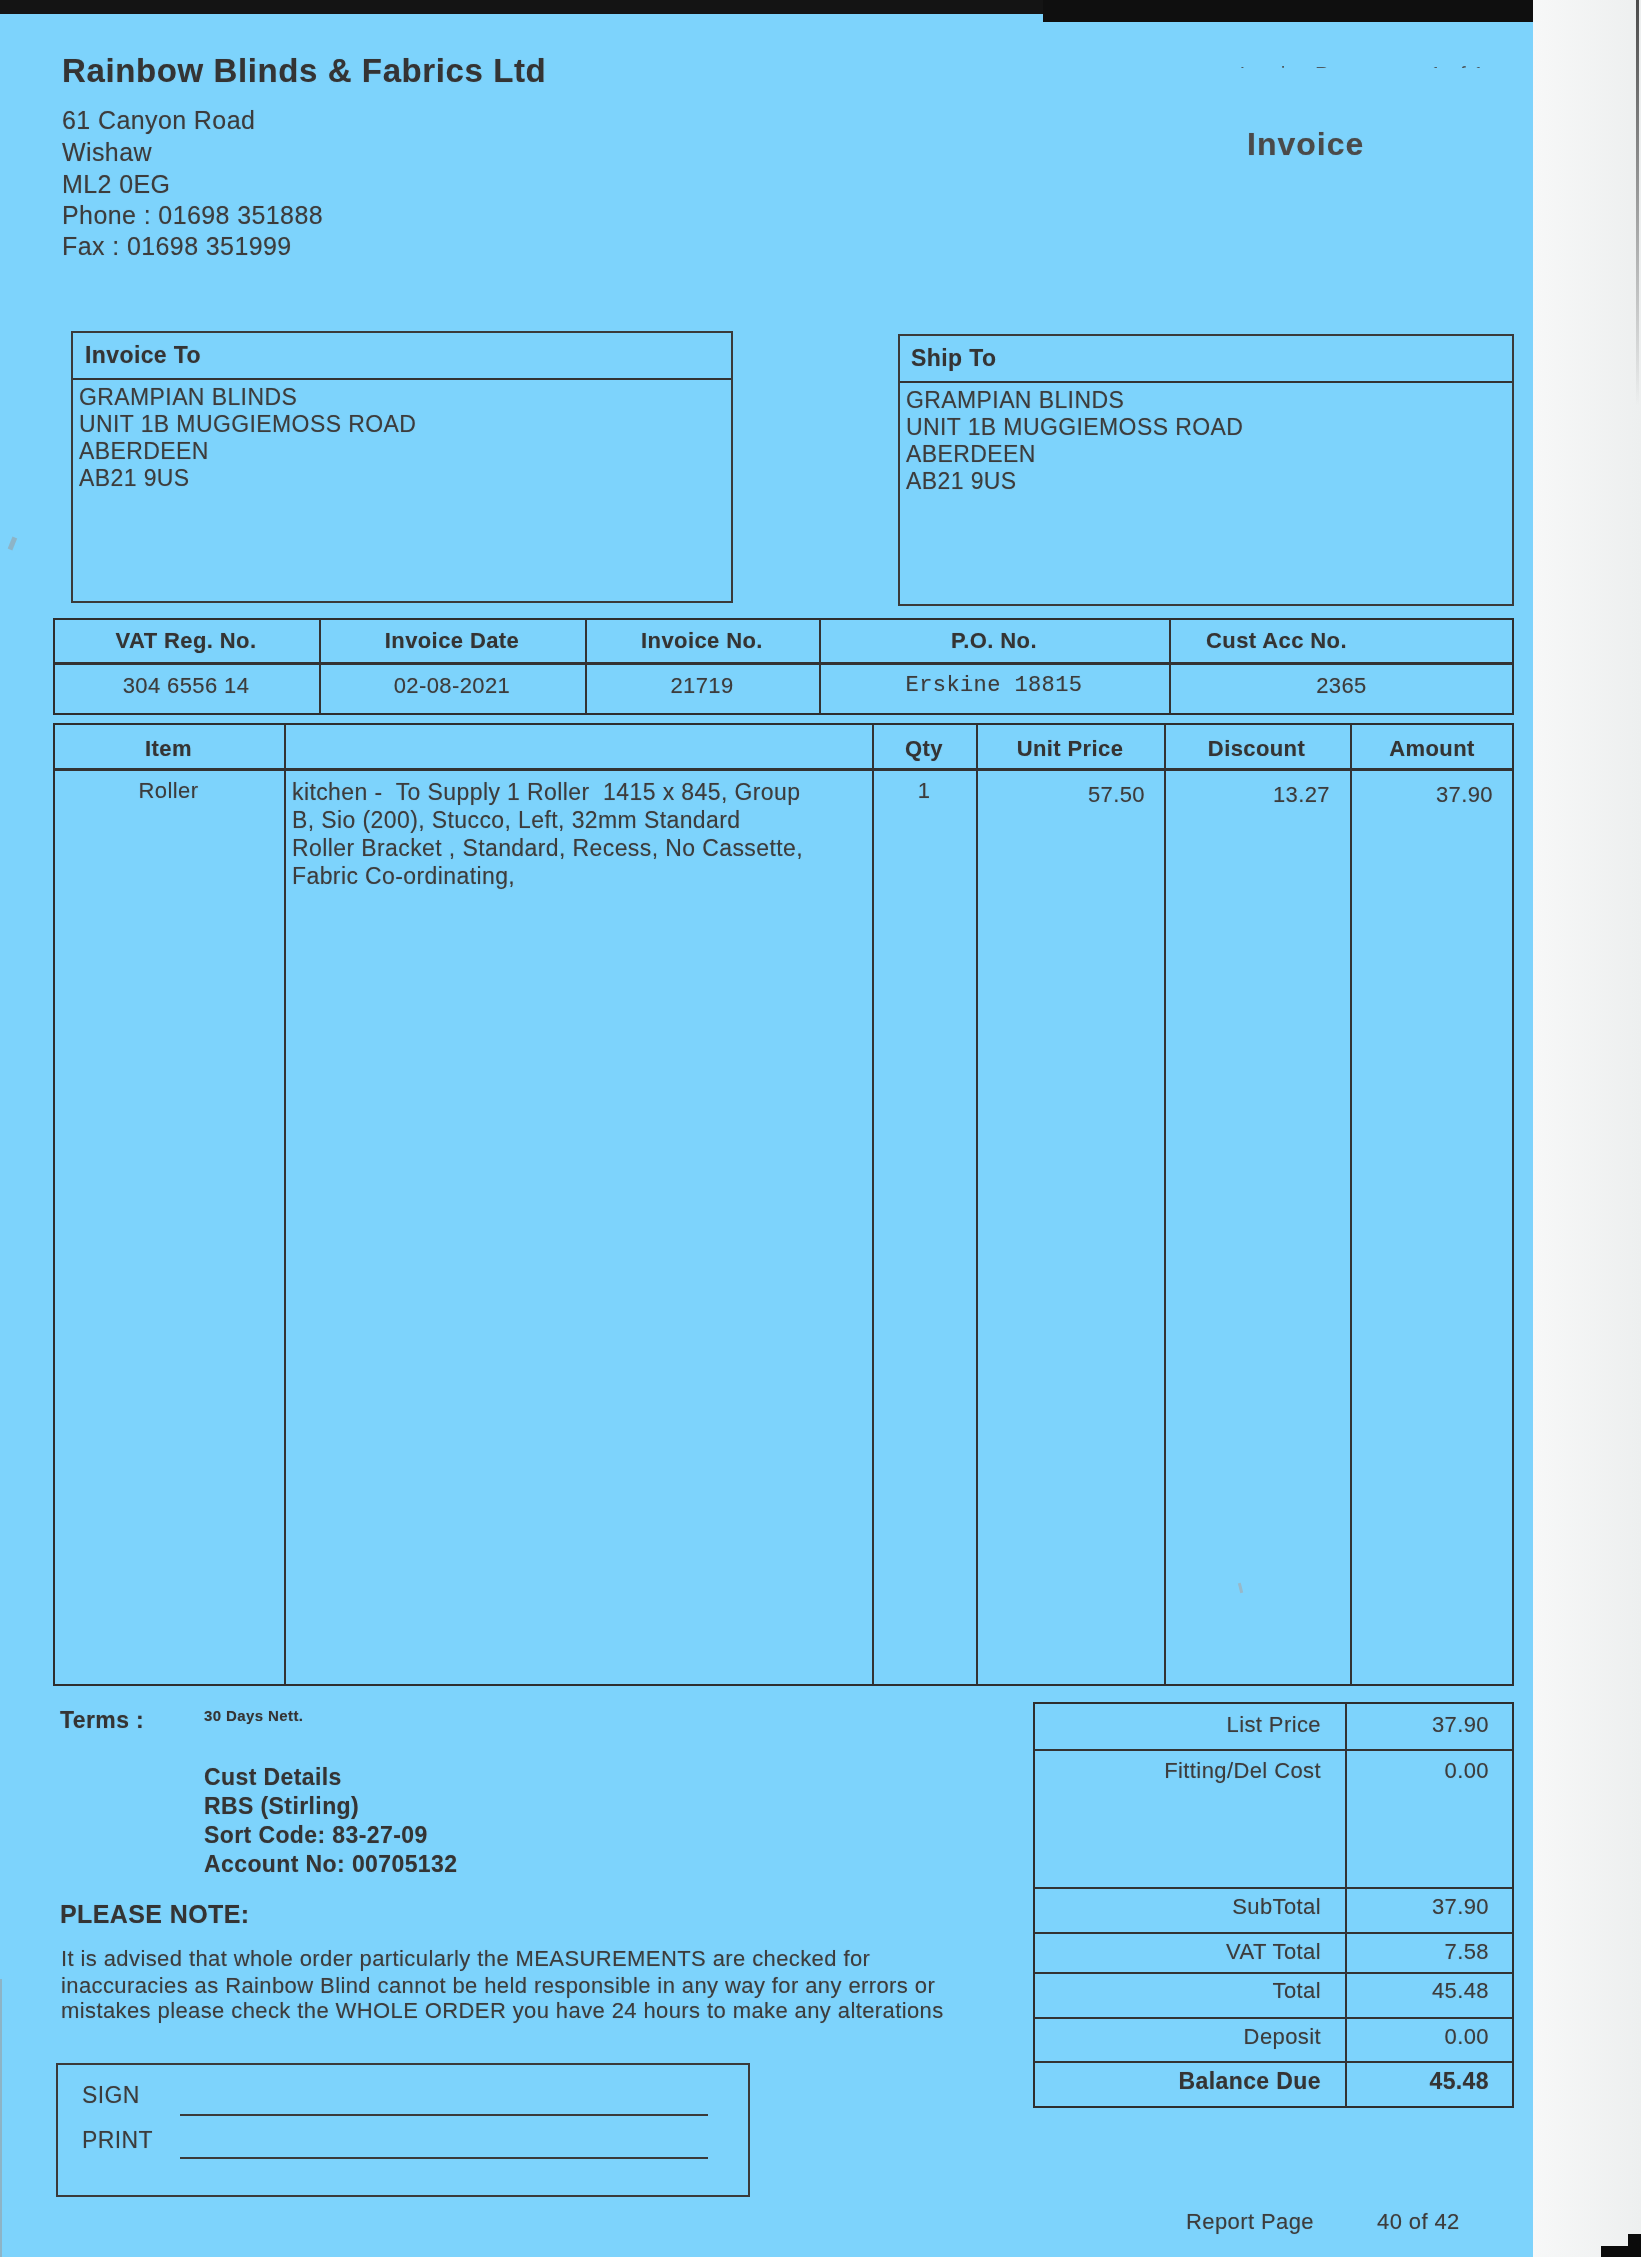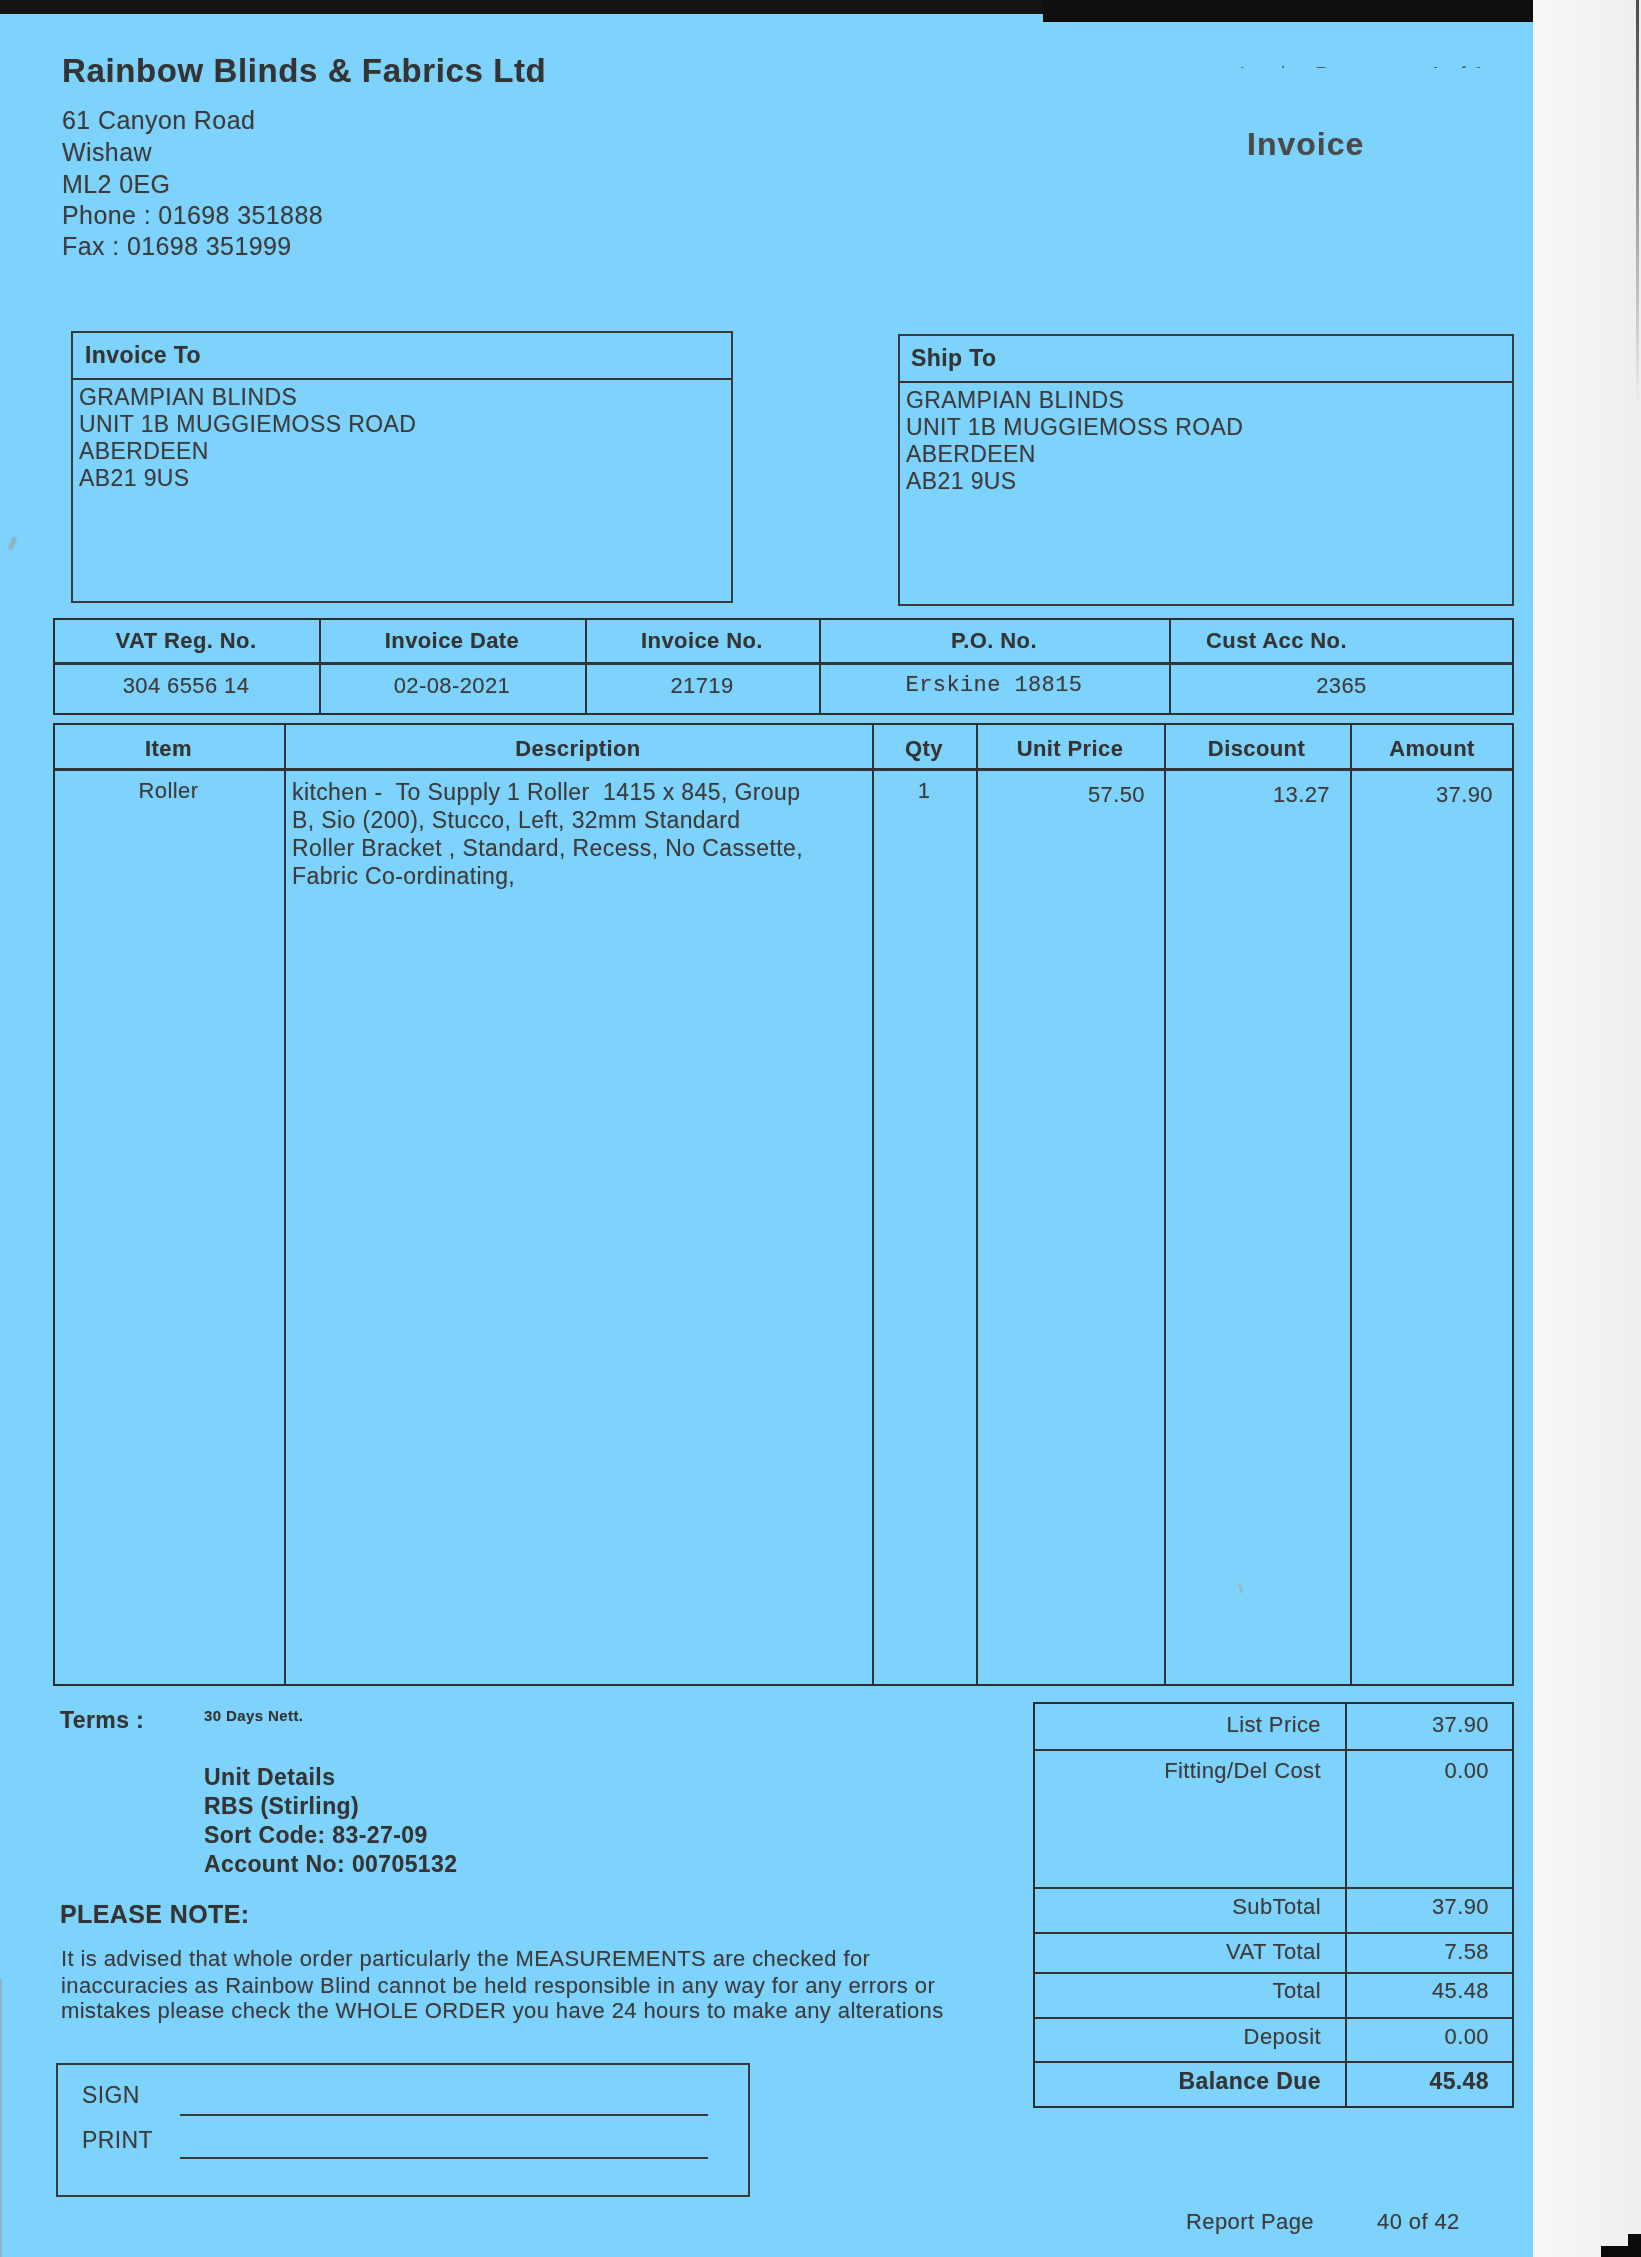--- a/index.html
+++ b/index.html
@@ -87,41 +87,40 @@
 
   <div class="box" style="left:53px;top:723px;width:1461px;height:963px;"></div>
   <div class="hline" style="left:55px;top:768px;width:1457px;height:2.9px;"></div>
   <div class="vline" style="left:284px;top:725px;height:959px;"></div>
   <div class="vline" style="left:872px;top:725px;height:959px;"></div>
   <div class="vline" style="left:976px;top:725px;height:959px;"></div>
   <div class="vline" style="left:1164px;top:725px;height:959px;"></div>
   <div class="vline" style="left:1350px;top:725px;height:959px;"></div>
 
   <div class="cellc b" style="left:53px;top:736px;width:231px;font-size:22px;">Item</div>
-  <div class="cellc b" style="left:284px;top:736px;width:588px;font-size:22px;">Description</div>
   <div class="cellc b" style="left:872px;top:736px;width:104px;font-size:22px;">Qty</div>
   <div class="cellc b" style="left:976px;top:736px;width:188px;font-size:22px;">Unit Price</div>
   <div class="cellc b" style="left:1164px;top:736px;width:185px;font-size:22px;">Discount</div>
   <div class="cellc b" style="left:1350px;top:736px;width:164px;font-size:22px;">Amount</div>
 
   <div class="cellc" style="left:53px;top:778px;width:231px;font-size:22px;">Roller</div>
   <div class="abs" style="left:292px;top:778px;width:575px;line-height:28px;font-size:23px;">
     <div class="txt" style="position:static;">kitchen -  To Supply 1 Roller  1415 x 845, Group</div>
     <div class="txt" style="position:static;">B, Sio (200), Stucco, Left, 32mm Standard</div>
     <div class="txt" style="position:static;">Roller Bracket , Standard, Recess, No Cassette,</div>
     <div class="txt" style="position:static;">Fabric Co-ordinating,</div>
   </div>
   <div class="cellc" style="left:872px;top:778px;width:104px;font-size:22px;">1</div>
   <div class="cellr" style="left:976px;top:782px;width:169px;font-size:22px;">57.50</div>
   <div class="cellr" style="left:1164px;top:782px;width:166px;font-size:22px;">13.27</div>
   <div class="cellr" style="left:1350px;top:782px;width:143px;font-size:22px;">37.90</div>
 
   <div class="txt b" style="left:60px;top:1707px;font-size:23px;">Terms :</div>
   <div class="txt b" style="left:204px;top:1707px;font-size:15px;">30 Days Nett.</div>
-  <div class="txt b" style="left:204px;top:1764px;font-size:23px;">Unit Details</div>
+  <div class="txt b" style="left:204px;top:1764px;font-size:23px;">Cust Details</div>
   <div class="txt b" style="left:204px;top:1793px;font-size:23px;">RBS (Stirling)</div>
   <div class="txt b" style="left:204px;top:1822px;font-size:23px;">Sort Code: 83-27-09</div>
   <div class="txt b" style="left:204px;top:1851px;font-size:23px;">Account No: 00705132</div>
 
   <div class="txt b" style="left:60px;top:1900px;font-size:25px;">PLEASE NOTE:</div>
   <div class="txt" style="left:61px;top:1946px;font-size:22px;">It is advised that whole order particularly the MEASUREMENTS are checked for</div>
   <div class="txt" style="left:61px;top:1973px;font-size:22px;">inaccuracies as Rainbow Blind cannot be held responsible in any way for any errors or</div>
   <div class="txt" style="left:61px;top:1998px;font-size:22px;">mistakes please check the WHOLE ORDER you have 24 hours to make any alterations</div>
 
   <div class="box" style="left:1033px;top:1702px;width:481px;height:406px;border-width:2.4px;"></div>

